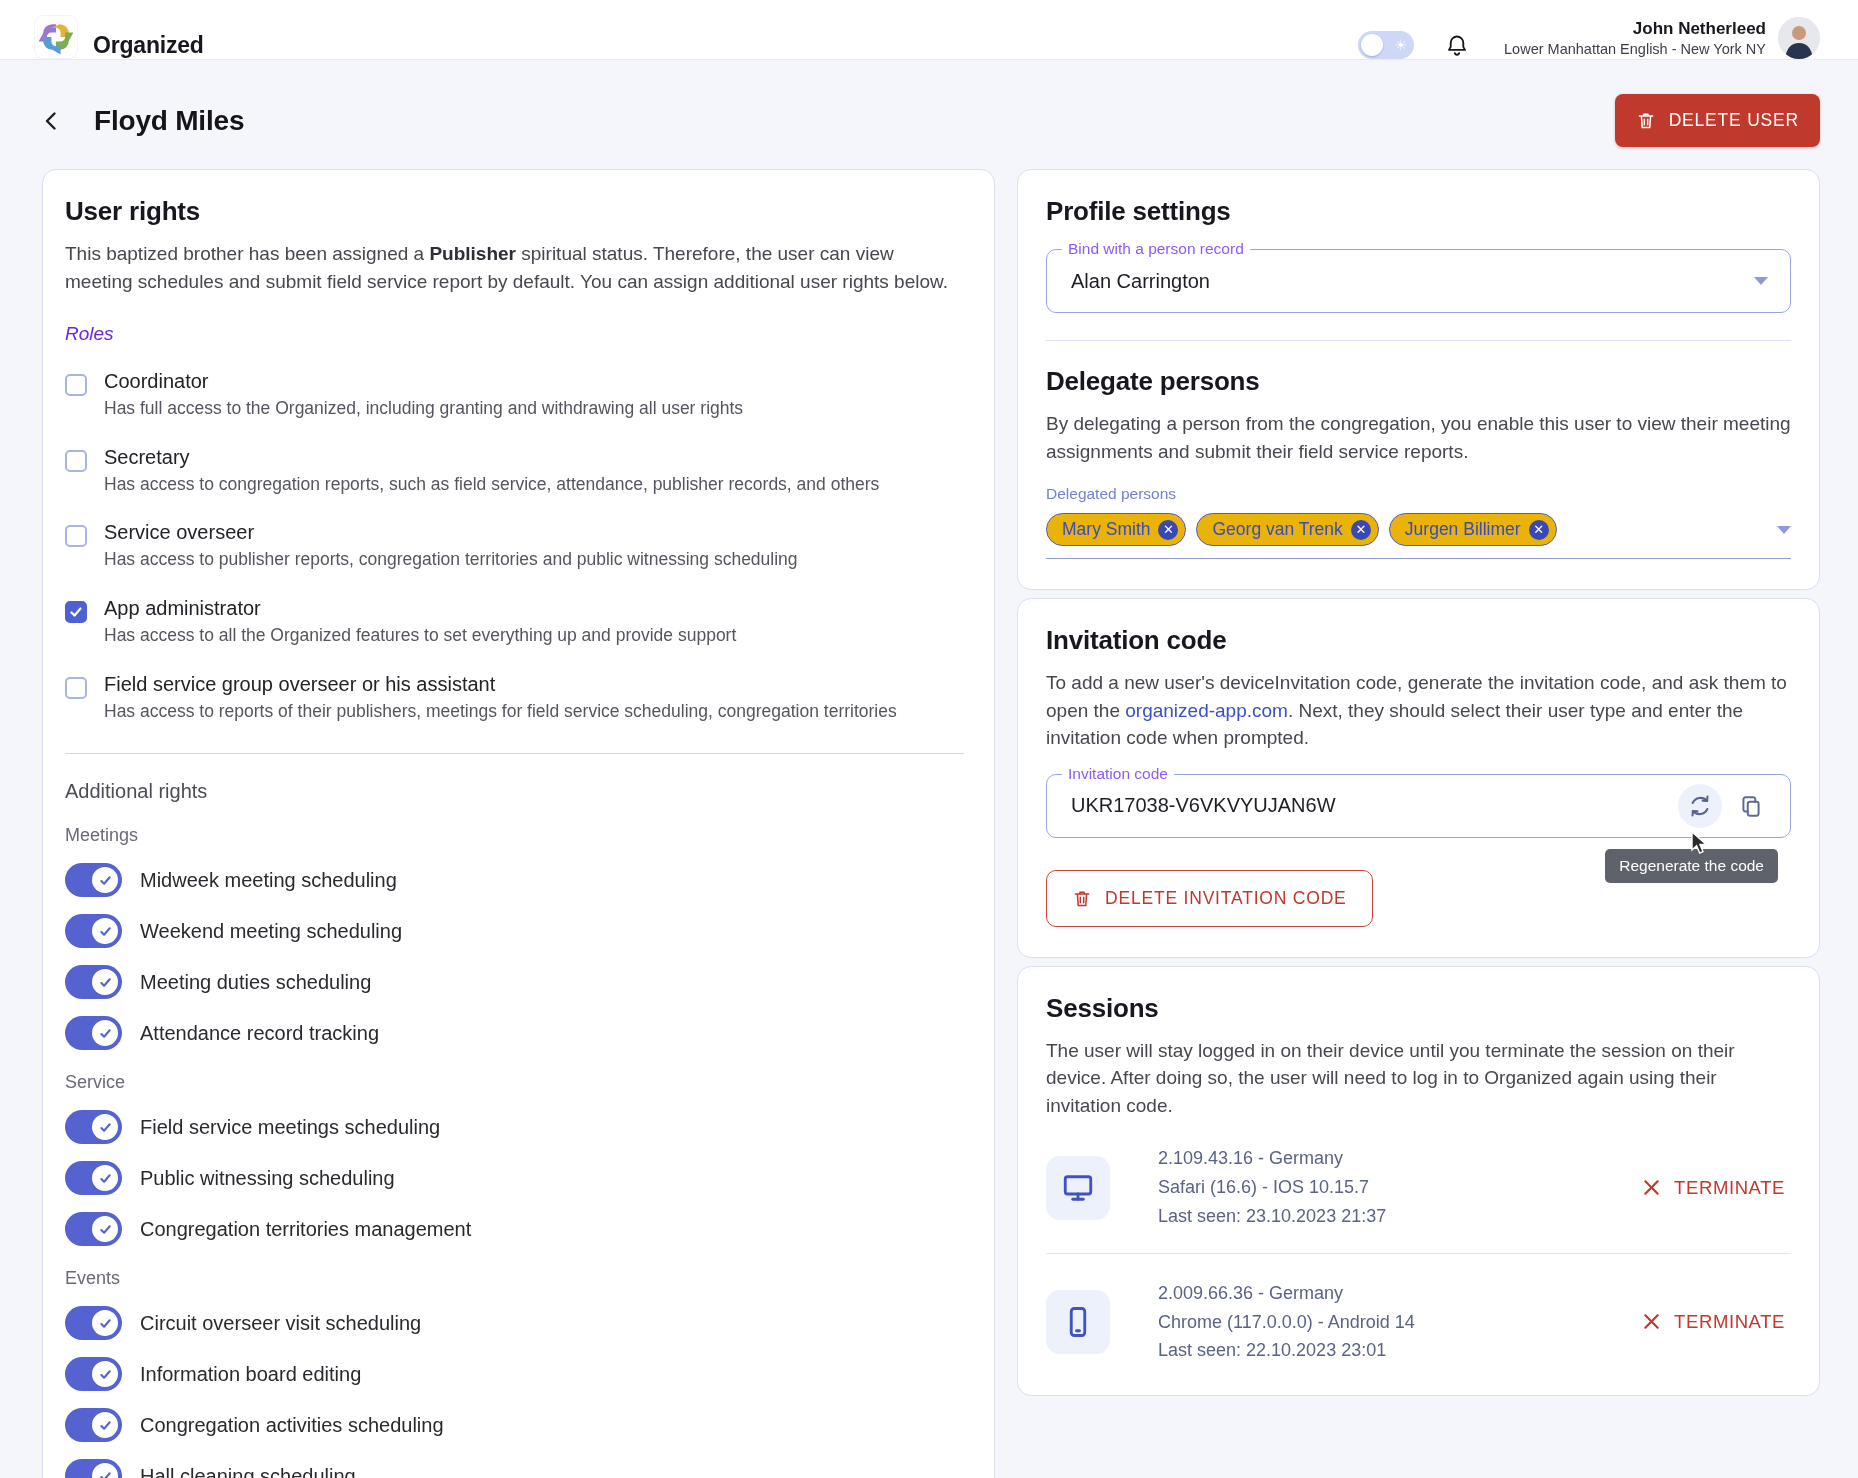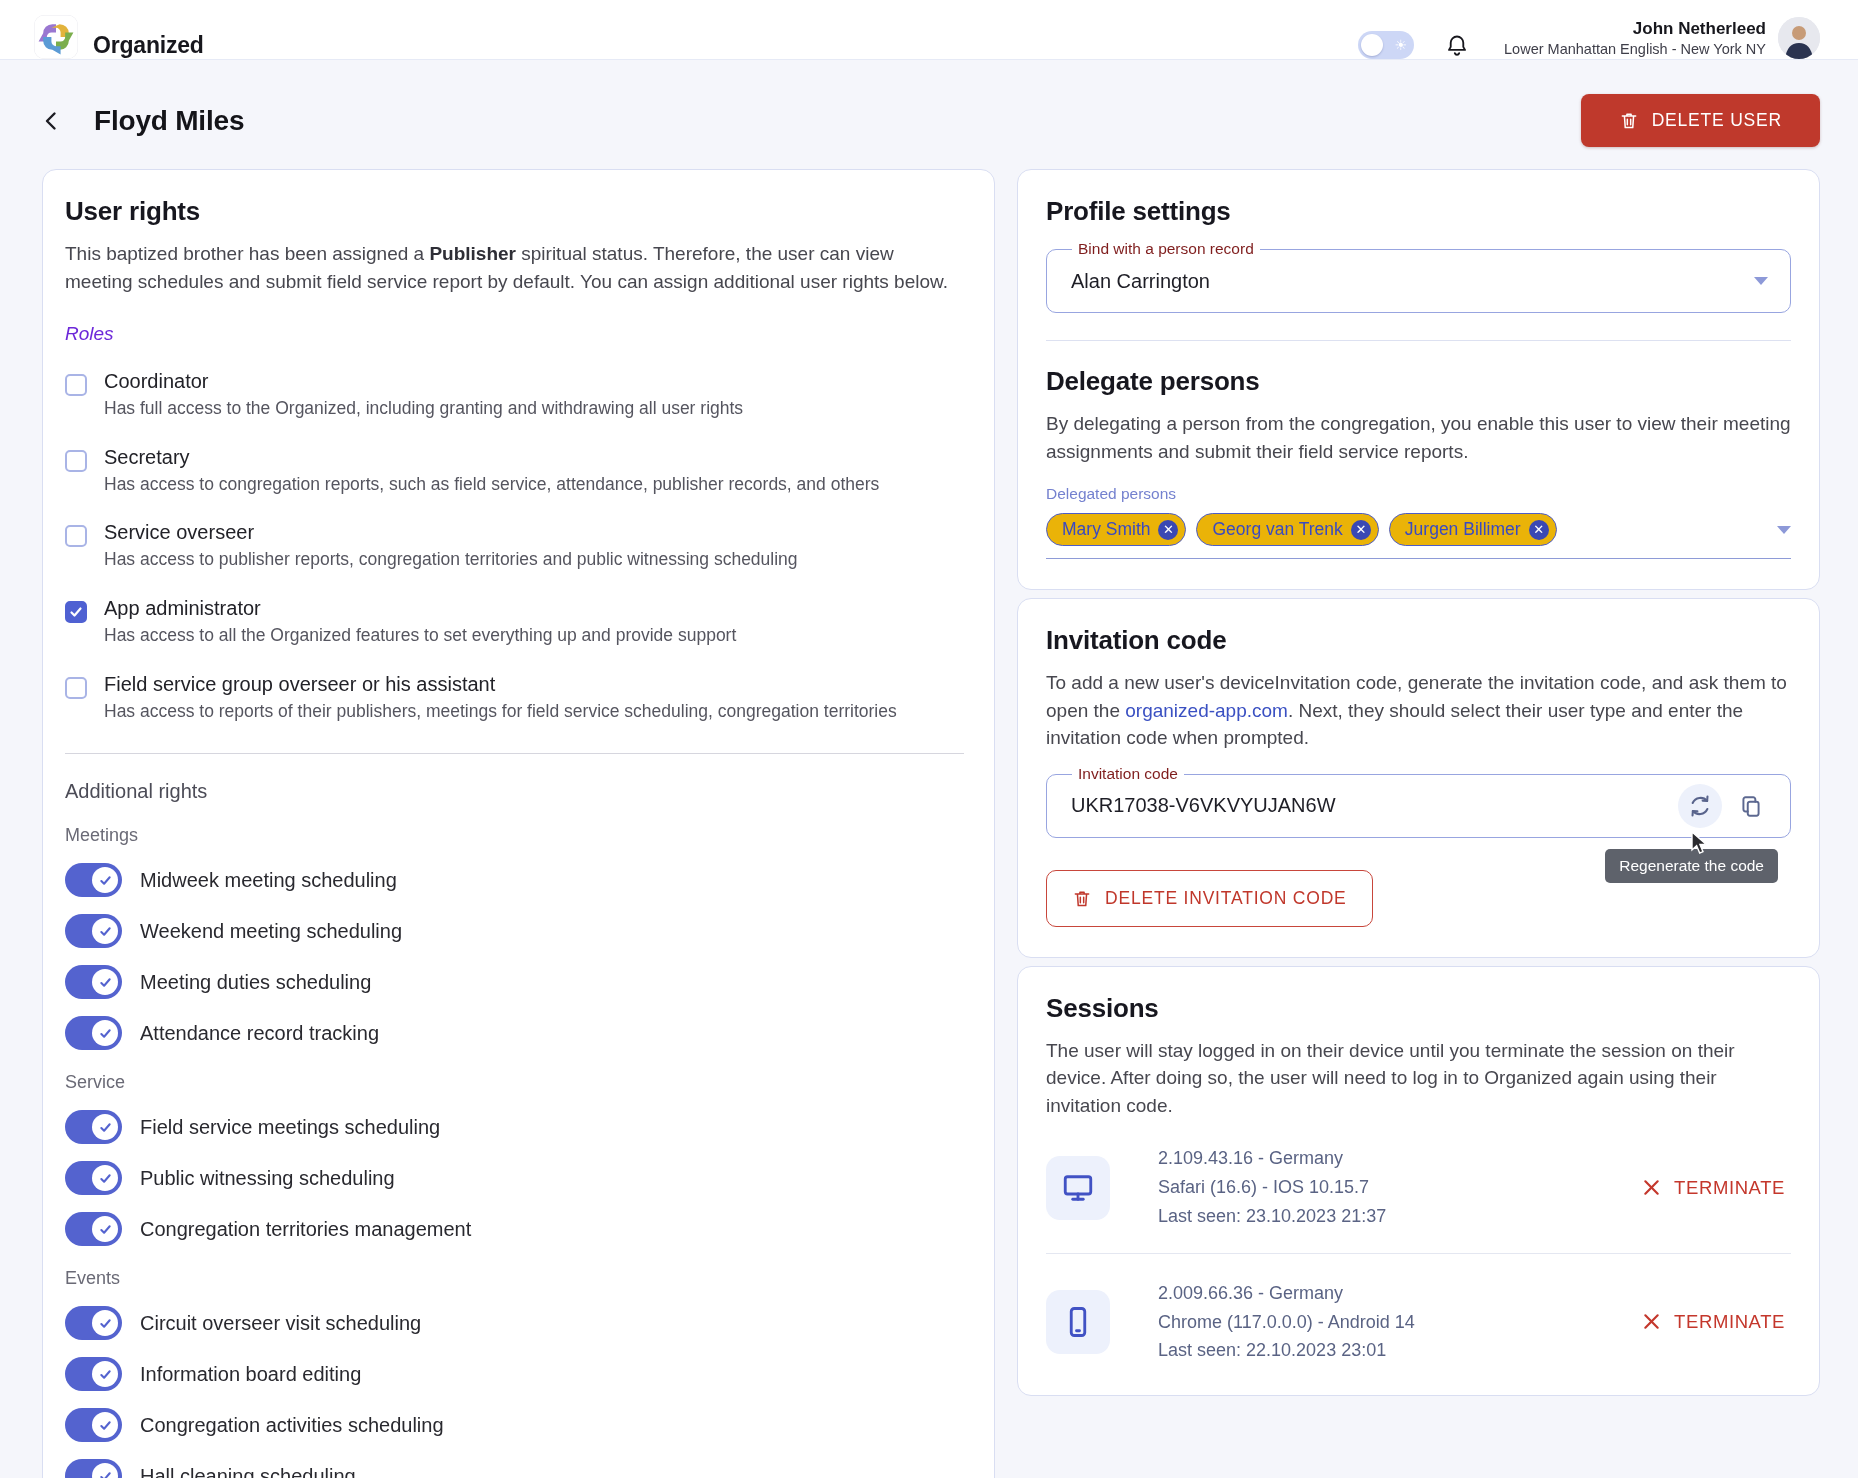--- a/index.html
+++ b/index.html
@@ -37,21 +37,21 @@
   .avatar {
     width: 42px; height: 42px; border-radius: 50%; margin-left: 12px;
     overflow: hidden; flex: 0 0 auto; cursor: pointer; background:#e7e8ee;
   }
   
   .title-row { display: flex; align-items: center; padding: 34px 38px 0 36px; }
   .back-btn { display: flex; cursor: pointer; padding: 4px; }
   .page-title { font-size: 28px; font-weight: 700; margin-left: 26px; color: #141419; letter-spacing: -0.2px; }
   .delete-user-btn {
     margin-left: auto; background: #bf392c; color: #fff; border: none; cursor: pointer;
-    height: 53px; padding: 0 38px; border-radius: 8px; display: flex; align-items: center; gap: 13px;
+    height: 53px; padding: 0 21px; border-radius: 8px; display: flex; align-items: center; gap: 13px;
     font-family: "Liberation Sans", sans-serif; font-size: 17.5px; font-weight: 500; letter-spacing: 0.8px;
     box-shadow: 0 1px 3px rgba(90,20,10,.25);
   }
   
   .content { display: flex; align-items: flex-start; gap: 22px; padding: 22px 38px 0 42px; }
   .card {
     background: #fff; border: 1.5px solid #d9def2; border-radius: 14px;
   }
   .left-col { width: 953px; padding: 26px 30px 30px 22px; }
   .right-col { width: 803px; display: flex; flex-direction: column; gap: 8px; }
@@ -81,22 +81,22 @@
     position: absolute; right: 4px; top: 4px; width: 26px; height: 26px; border-radius: 50%;
     background: #fff; display: flex; align-items: center; justify-content: center;
   }
   .toggle-label { font-size: 20px; color: #29292f; }
   
   .field {
     position: relative; border: 1.5px solid #98a5e0; border-radius: 10px; height: 64px;
     display: flex; align-items: center; padding: 0 22px 0 24px; margin-top: 22px; background: #fff;
   }
   .field-label {
-    position: absolute; top: -10px; left: 25px; background: #fff; padding: 0 6px;
-    font-size: 15.5px; color: #7f1d1d; white-space: nowrap;
+    position: absolute; top: -10px; left: 15px; background: #fff; padding: 0 6px;
+    font-size: 15.5px; color: #8b5cf6; white-space: nowrap;
   }
   .field-value { font-size: 20px; color: #1e1e26; flex: 1; }
   .caret {
     width: 0; height: 0; border-left: 7px solid transparent; border-right: 7px solid transparent;
     border-top: 8px solid #8d99d8; flex: 0 0 auto; cursor: pointer;
   }
   .divider { border: none; border-top: 1px solid #dde1f1; margin: 27px 0 25px 0; }
   .std-input { margin-top: 20px; position: relative; }
   .std-input-label { font-size: 15.5px; color: #7481cf; }
   .chips-row { display: flex; align-items: center; gap: 10px; margin-top: 10px; padding-bottom: 12px; border-bottom: 1px solid #8e9bd7; }

